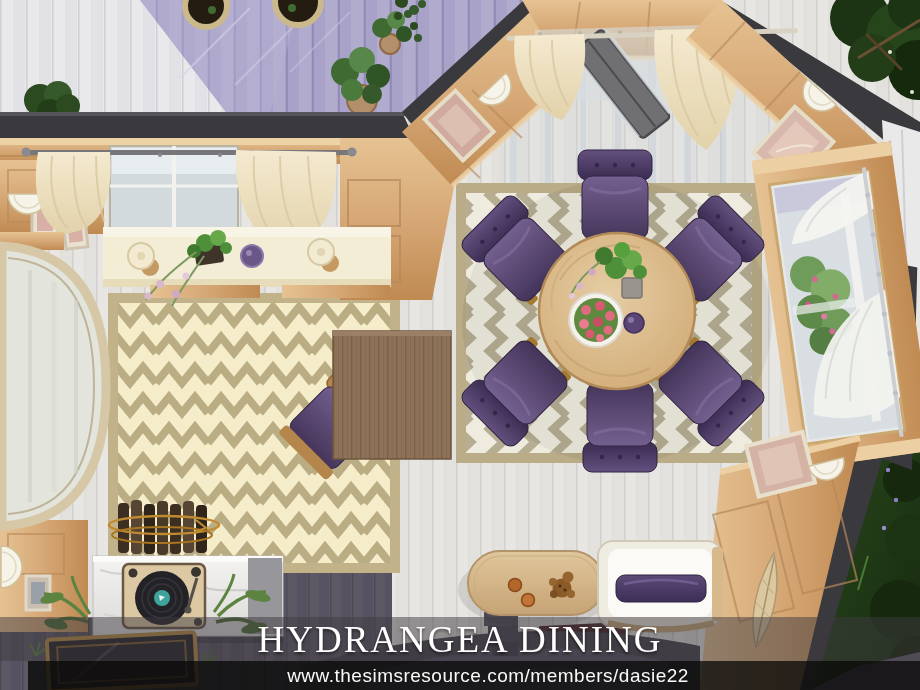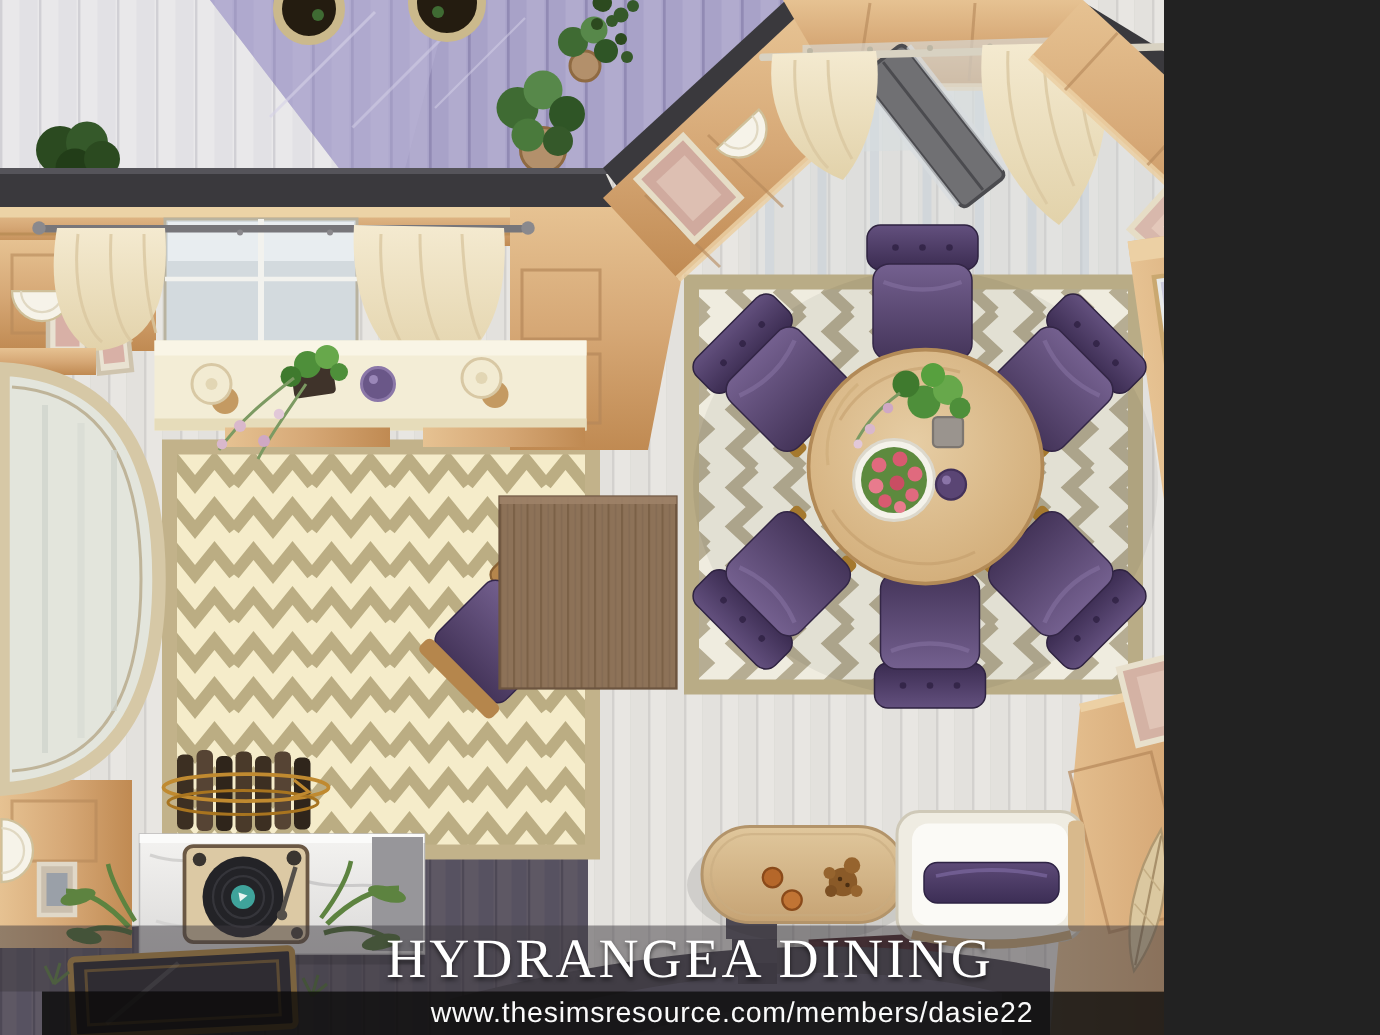--- a/index.html
+++ b/index.html
@@ -1,16 +1,16 @@
 <!DOCTYPE html>
 <html><head>
 <meta charset="utf-8">
 <style>
   html,body{margin:0;padding:0;background:#222;}
-  .stage{position:relative;width:776px;height:690px;overflow:hidden;background:#e6e4e0;
+  .stage{position:relative;width:920px;height:690px;overflow:hidden;background:#e6e4e0;
          font-family:"Liberation Sans",sans-serif;}
   .stage svg{position:absolute;left:0;top:0;}
   .overlay-band{position:absolute;left:0;width:920px;display:flex;align-items:center;justify-content:center;}
   .title-band{top:617px;height:44px;background:rgba(62,58,64,0.50);}
   .title-band span{font-family:"Liberation Serif","DejaVu Serif",serif;font-size:37px;letter-spacing:2px;
                    color:#ffffff;text-shadow:0 2px 3px rgba(0,0,0,0.55);white-space:nowrap;}
   .url-band{top:661px;height:29px;background:rgba(16,15,15,0.88);margin-left:28px;}
   .url-band span{font-size:19px;color:#fafafa;letter-spacing:0.5px;white-space:nowrap;}
 </style>
 </head>

